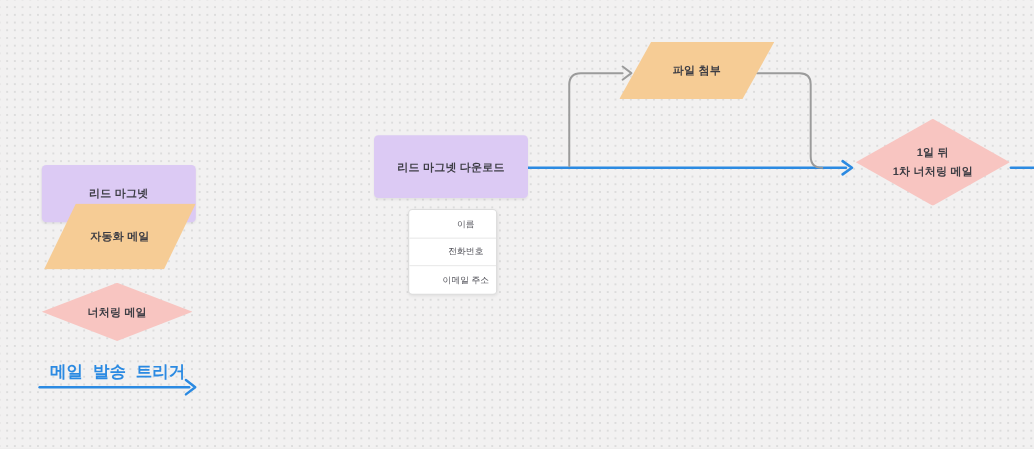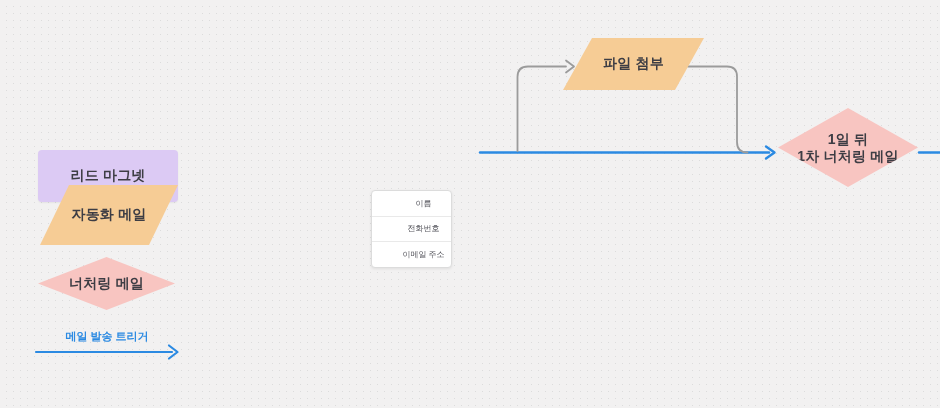--- a/index.html
+++ b/index.html
@@ -16,21 +16,21 @@
     background-image: radial-gradient(circle, #dcdcdc 0.9px, transparent 0.9px);
     background-size: 7px 7px;
     background-position: 3px 3px;
   }
   .node {
     position: absolute;
     display: flex;
     align-items: center;
     justify-content: center;
     text-align: center;
-    font-size: 14px;
+    font-size: 10px;
     font-weight: 600;
     color: #3d3d44;
     letter-spacing: 0.2px;
   }
   .rect-shape {
     border-radius: 4px;
     box-shadow: 0 1px 2px rgba(0,0,0,0.06);
   }
   .para-shape {
     clip-path: polygon(29px 0, 100% 0, calc(100% - 29px) 100%, 0 100%);
@@ -38,22 +38,23 @@
   .diamond-shape {
     clip-path: polygon(50% 0, 100% 50%, 50% 100%, 0 50%);
   }
   .legend-rect       { left: 38px;  top: 110px; width: 140px; height: 52px; margin-top: 40px; }
   .legend-para       { left: 40px;  top: 185px; width: 138px; height: 60px; }
   .legend-diamond    { left: 38px;  top: 257px; width: 137px; height: 53px; }
   .legend-trigger-label {
     position: absolute;
     left: 36px; top: 329px; width: 142px;
     text-align: center;
-    font-size: 11px;
+    font-size: 15px;
     font-weight: 700;
+    font-family: Liberation Mono, monospace;
   }
   .main-rect         { left: 340px; top: 123px; width: 140px; height: 57px; }
   .attach-para       { left: 563px; top: 38px;  width: 141px; height: 52px; }
   .main-diamond      { left: 778px; top: 108px; width: 140px; height: 79px; flex-direction: column; line-height: 17px; }
   .form-card {
     position: absolute;
     left: 371px; top: 190px; width: 79px;
     background: #ffffff;
     border: 1px solid #dcdcdc;
     border-radius: 4px;
@@ -111,20 +112,23 @@
   <div class="node para-shape legend-para" style="background:#f6cc95;" data-interactable="true">
     <span data-interactable="false">자동화 메일</span>
   </div>
 
   <div class="node diamond-shape legend-diamond" style="background:#f8c5c1;" data-interactable="true">
     <span data-interactable="false">너처링 메일</span>
   </div>
 
   <div class="legend-trigger-label" style="color:#2b8ae2;" data-interactable="false">메일 발송 트리거</div>
 
+  <div class="node rect-shape main-rect" style="background:#dccaf4;" data-interactable="true">
+    <span data-interactable="false">리드 마그넷 다운로드</span>
+  </div>
 
   <div class="form-card" data-interactable="true">
     <div class="form-row" data-interactable="true">이름</div>
     <div class="form-row" data-interactable="true">전화번호</div>
     <div class="form-row" data-interactable="true">이메일 주소</div>
   </div>
 
   <div class="node para-shape attach-para" style="background:#f6cc95;" data-interactable="true">
     <span data-interactable="false">파일 첨부</span>
   </div>

